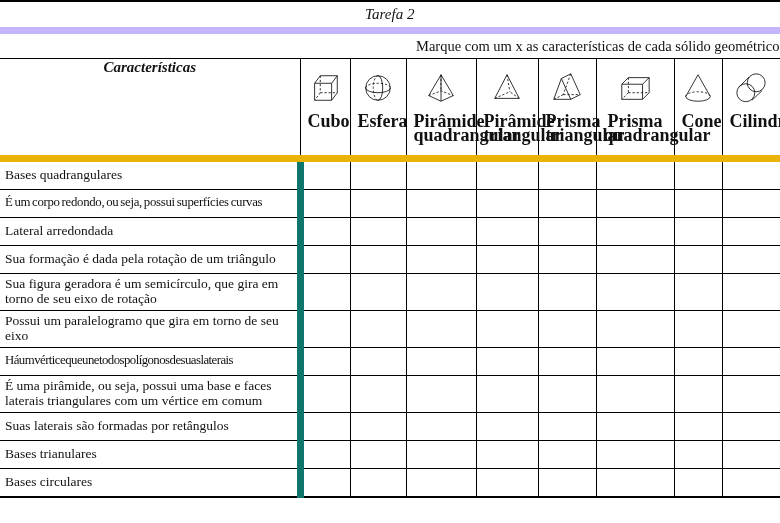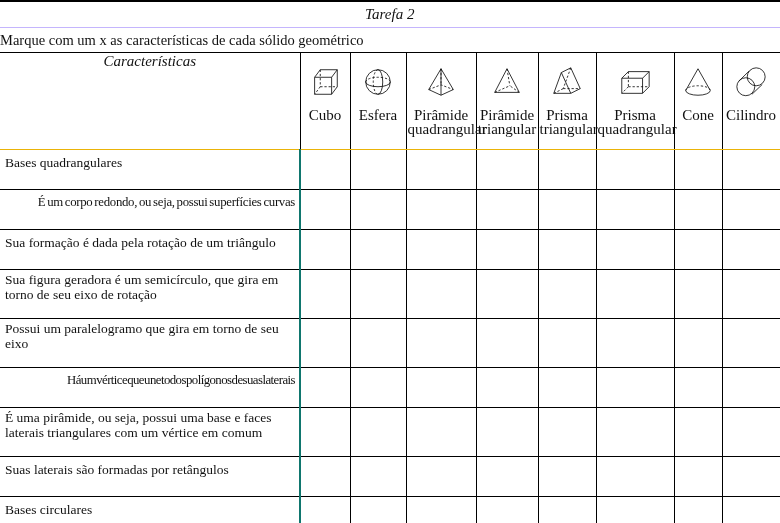--- a/index.html
+++ b/index.html
@@ -21,35 +21,35 @@
     border-right: 1px solid #000;
   }
   td, th { padding: 0; margin: 0; }
 
   tr.title-row td {
     height: 25px;
     text-align: center;
     vertical-align: middle;
     font-style: italic;
     font-size: 15px;
-    border-bottom: 1px solid #c4b5fd;
+    border-bottom: 7px solid #c4b5fd;
     border-radius: 13px;
   }
   tr.instruction-row td {
     height: 24px;
-    text-align: left;
+    text-align: right;
     vertical-align: middle;
     font-size: 14.5px;
     border-bottom: 1px solid #000;
     margin-left: 24px;
   }
   tr.header-row th {
     height: 96px;
-    border-bottom: 1px solid #eab308;
-    font-weight: normal;
+    border-bottom: 7px solid #eab308;
+    font-weight: bold;
     vertical-align: top;
   }
   th.char-header {
     vertical-align: middle;
     text-align: center;
     font-style: italic;
     font-size: 15px;
     border-right: 1px solid #000;
   }
   th.solid-col {
@@ -57,42 +57,41 @@
     text-align: center;
   }
   .icon-box {
     height: 48px;
     display: flex;
     align-items: center;
     justify-content: center;
     padding-top: 5px;
   }
   .solid-label {
-    font-size: 15px;
+    font-size: 18px;
     line-height: 13.5px;
-    padding: 3px 1px 2px;
+    padding: 3px 7px 2px;
   }
   tbody td {
     border-bottom: 1px solid #000;
     height: 21px;
   }
   td.char-cell {
     font-size: 13.5px;
     line-height: 15px;
-    padding: 2px 4px 16px 5px;
+    padding: 2px 4px 4px 5px;
     vertical-align: middle;
-    border-right: 2px solid #0f766e;
+    border-right: 7px solid #0f766e;
   }
   td.char-cell.condensed {
     font-size: 12.8px;
     letter-spacing: -0.3px;
     word-spacing: -1px;
     white-space: nowrap;
     overflow: hidden;
-    text-align: right;
   }
   td.char-cell.xtight {
     letter-spacing: -0.55px;
     word-spacing: -2.6px;
     margin-left: 16px;
   }
   td.mark-cell {
     border-left: 1px solid #000;
   }
   tbody tr:last-child td { border-bottom: 2px solid #000; }
@@ -259,20 +258,31 @@
           <td class="mark-cell"></td>
           <td class="mark-cell"></td>
           <td class="mark-cell"></td>
           <td class="mark-cell"></td>
           <td class="mark-cell"></td>
           <td class="mark-cell"></td>
           <td class="mark-cell"></td>
           <td class="mark-cell"></td>
         </tr>
         <tr>
+          <td class="char-cell">Lateral arredondada</td>
+          <td class="mark-cell"></td>
+          <td class="mark-cell"></td>
+          <td class="mark-cell"></td>
+          <td class="mark-cell"></td>
+          <td class="mark-cell"></td>
+          <td class="mark-cell"></td>
+          <td class="mark-cell"></td>
+          <td class="mark-cell"></td>
+        </tr>
+        <tr>
           <td class="char-cell">Sua formação é dada pela rotação de um triângulo</td>
           <td class="mark-cell"></td>
           <td class="mark-cell"></td>
           <td class="mark-cell"></td>
           <td class="mark-cell"></td>
           <td class="mark-cell"></td>
           <td class="mark-cell"></td>
           <td class="mark-cell"></td>
           <td class="mark-cell"></td>
         </tr>
@@ -315,20 +325,31 @@
           <td class="mark-cell"></td>
           <td class="mark-cell"></td>
           <td class="mark-cell"></td>
           <td class="mark-cell"></td>
           <td class="mark-cell"></td>
           <td class="mark-cell"></td>
           <td class="mark-cell"></td>
         </tr>
         <tr>
           <td class="char-cell">Suas laterais são formadas por retângulos</td>
+          <td class="mark-cell"></td>
+          <td class="mark-cell"></td>
+          <td class="mark-cell"></td>
+          <td class="mark-cell"></td>
+          <td class="mark-cell"></td>
+          <td class="mark-cell"></td>
+          <td class="mark-cell"></td>
+          <td class="mark-cell"></td>
+        </tr>
+        <tr>
+          <td class="char-cell">Bases trianulares</td>
           <td class="mark-cell"></td>
           <td class="mark-cell"></td>
           <td class="mark-cell"></td>
           <td class="mark-cell"></td>
           <td class="mark-cell"></td>
           <td class="mark-cell"></td>
           <td class="mark-cell"></td>
           <td class="mark-cell"></td>
         </tr>
         <tr>

